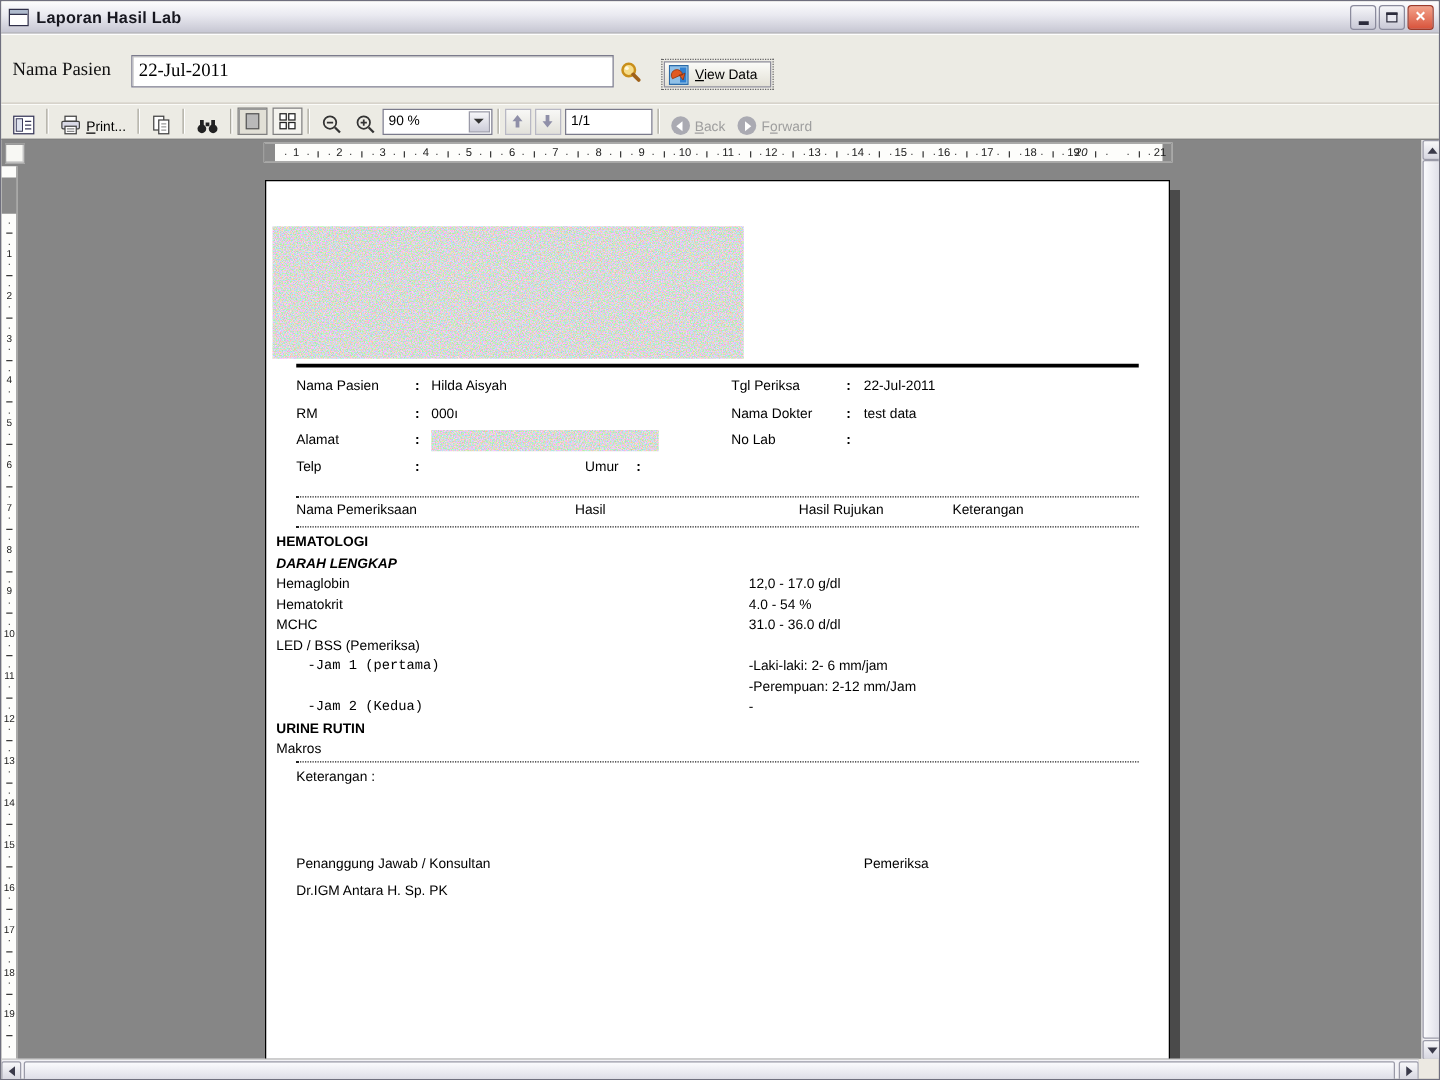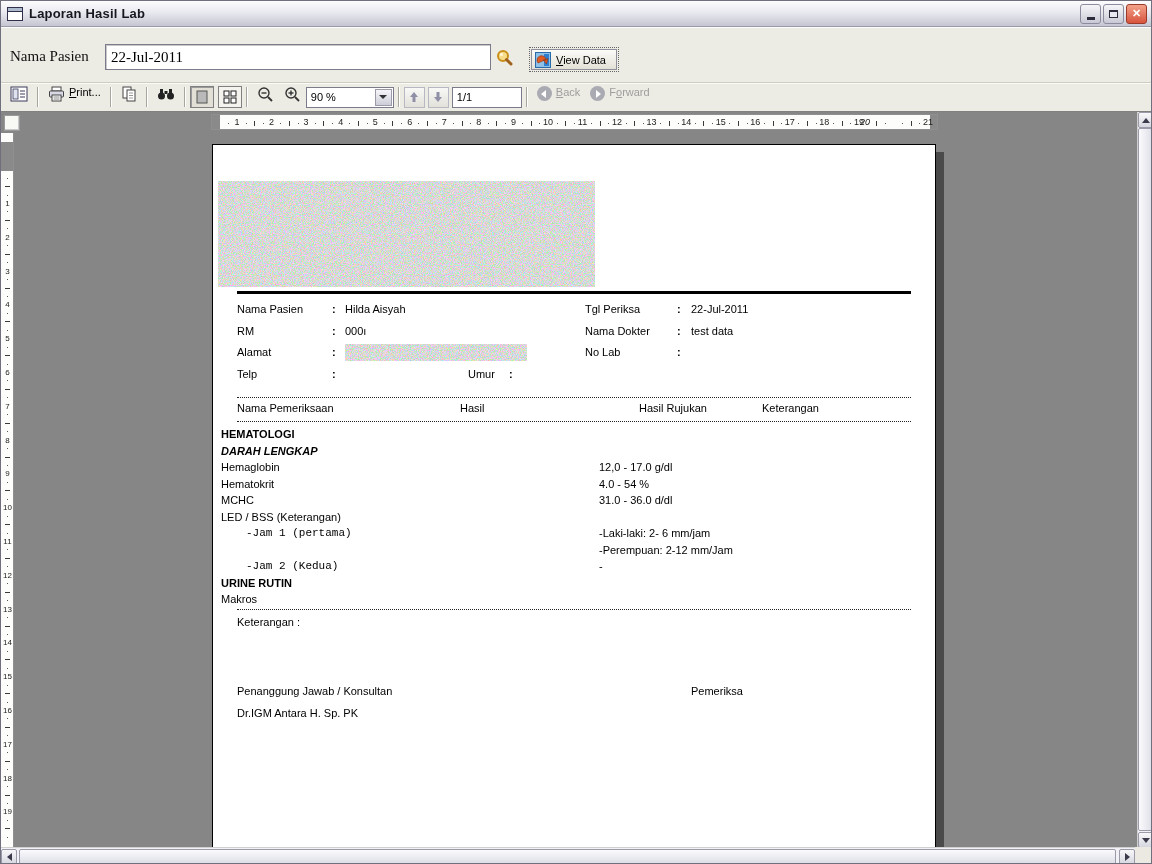--- a/index.html
+++ b/index.html
@@ -29,21 +29,21 @@
     box-shadow:inset 1px 1px 0 #c9c9c9;background:#fff;font-family:"Liberation Serif",serif;font-size:15px;
     padding:2px 5px;color:#000;}
   .search-btn{position:absolute;left:493px;top:20px;width:20px;height:20px;background:transparent;border:none;padding:0;cursor:pointer;}
   .viewdata-btn{position:absolute;left:530px;top:21px;height:21px;padding:1px 10px 1px 3px;
     background:linear-gradient(180deg,#fbfbf8,#e3e1d6);border:1px solid #8f8f9c;outline:1px dotted #666;outline-offset:1px;
     font-size:11px;color:#000;display:flex;align-items:center;gap:5px;cursor:pointer;}
   .u{text-decoration:underline;}
   
   .toolbar{position:absolute;left:0;top:81px;width:100%;height:29px;background:#ECEBE4;
     border-top:1px solid #cfccc2;box-shadow:inset 0 1px 0 #fbfbf8;display:flex;align-items:center;padding:0 4px;}
-  .tbtn{height:24px;min-width:26px;display:flex;align-items:flex-start;justify-content:center;gap:4px;
+  .tbtn{height:24px;min-width:26px;display:flex;align-items:flex-end;justify-content:center;gap:4px;
     background:transparent;border:1px solid transparent;font-size:11px;color:#000;padding:0 4px;cursor:pointer;}
   .tbtn.disabled{color:#9e9e9e;cursor:default;}
   .tsep{width:2px;height:20px;border-left:1px solid #a8a69c;border-right:1px solid #fff;margin:0 4px;}
   .toggle{width:24px;height:22px;border:1px solid #808080;display:flex;align-items:center;justify-content:center;background:#f4f3ee;}
   .toggle.sunken{background:#e2e0d6;box-shadow:inset 1px 1px 0 #9a9a9a;}
   .zoom-select{width:88px;height:21px;border:1px solid #7b7b8c;background:#fff;display:flex;align-items:center;font-size:11px;position:relative;padding-left:4px;cursor:pointer;}
   .zoom-arrow{position:absolute;right:1px;top:1px;bottom:1px;width:17px;background:linear-gradient(180deg,#f6f6f9,#cdcdd9);border:1px solid #9a9aa8;display:flex;align-items:center;justify-content:center;}
   .tri-down{width:0;height:0;border-left:4px solid transparent;border-right:4px solid transparent;border-top:4px solid #333;}
   .pgbtn{width:21px;height:21px;border:1px solid #b8b8c4;background:linear-gradient(180deg,#f8f8f6,#e2e1da);display:flex;align-items:center;justify-content:center;margin-right:3px;cursor:pointer;}
   .page-field{width:70px;height:21px;border:1px solid #7b7b8c;background:#fff;font-size:11px;padding:3px 4px;color:#000;}
@@ -500,21 +500,21 @@
           </div>
           <div class="lrow item" style="top: 332.5px;">
             <span class="lbl">Hematokrit</span>
             <span class="ref">4.0 - 54 %</span>
           </div>
           <div class="lrow item" style="top: 349px;">
             <span class="lbl">MCHC</span>
             <span class="ref">31.0 - 36.0 d/dl</span>
           </div>
           <div class="lrow item" style="top: 365.5px;">
-            <span class="lbl">LED / BSS (Keterangan)</span>
+            <span class="lbl">LED / BSS (Pemeriksa)</span>
             <span class="ref"></span>
           </div>
           <div class="lrow ind" style="top: 382px;">
             <span class="lbl">-Jam 1 (pertama)</span>
             <span class="ref">-Laki-laki: 2- 6 mm/jam</span>
           </div>
           <div class="lrow ind" style="top: 398.5px;">
             <span class="lbl"></span>
             <span class="ref">-Perempuan: 2-12 mm/Jam</span>
           </div>

